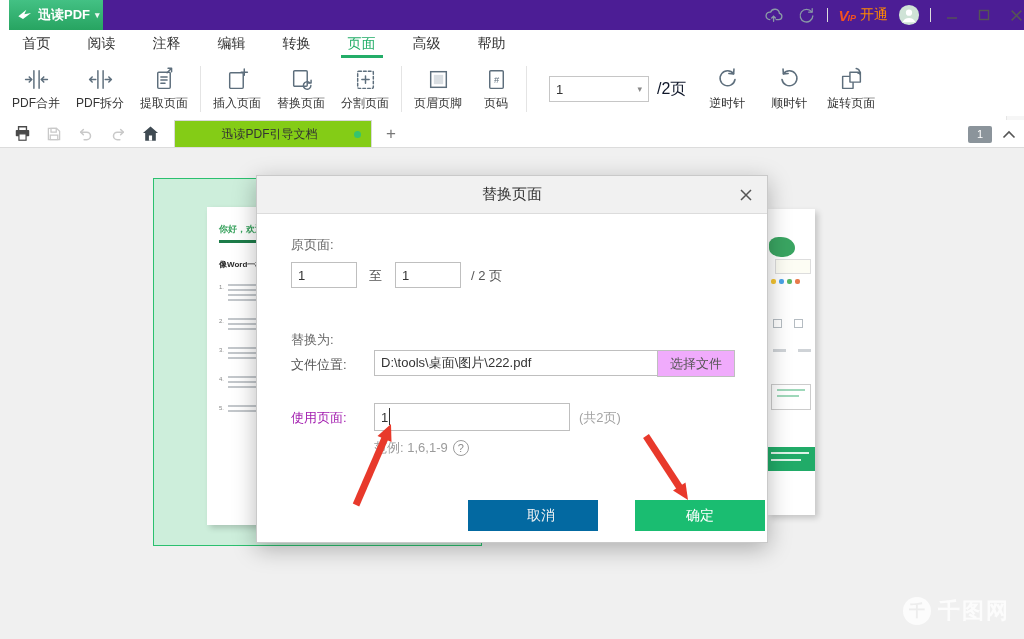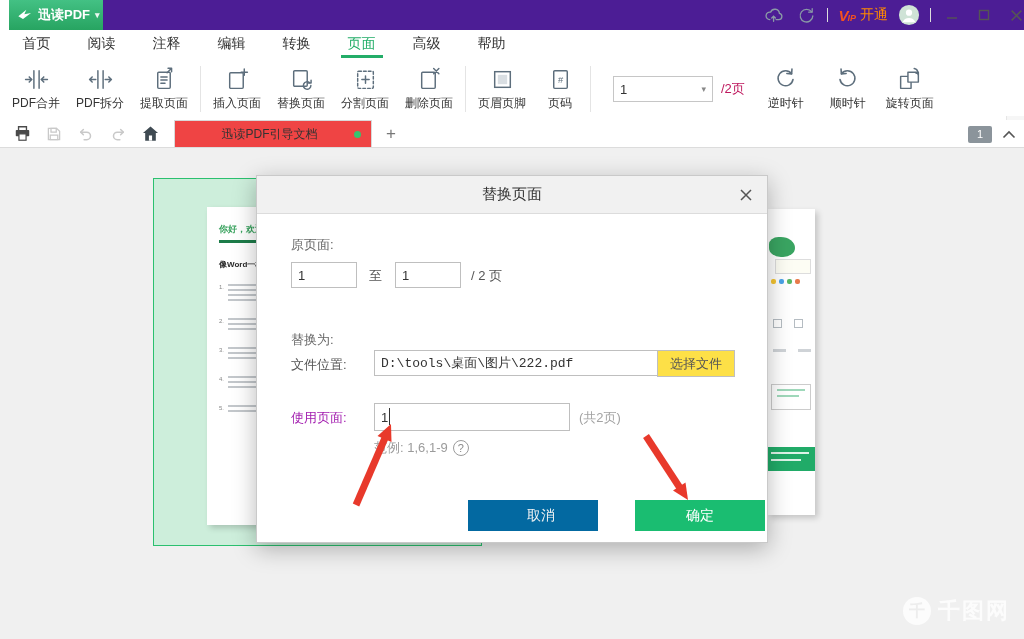--- a/index.html
+++ b/index.html
@@ -37,30 +37,30 @@
   .tool { width:64px; height:54px; display:flex; flex-direction:column; align-items:center; justify-content:center;
     gap:3px; cursor:pointer; }
   .tool .lbl { font-size:12px; color:#333; white-space:nowrap; }
   .tool svg { display:block; }
   .tool-divider { width:1px; height:46px; background:#e4e4e4; margin:0 4px; }
   .page-combo { margin-left:18px; width:100px; height:26px; border:1px solid #c6c6c6; display:flex; align-items:center;
     padding:0 6px; background:#fff; }
   .page-combo input { flex:1; width:60px; border:none; outline:none; font-size:13px; color:#333;
     font-family:"Liberation Sans",sans-serif; }
   .page-combo .caret { font-size:9px; color:#888; }
-  .page-total { margin-left:8px; font-size:13px; color:#be185d; }
+  .page-total { margin-left:8px; font-size:16px; color:#0f172a; }
   .rot-group { display:flex; margin-left:10px; }
   .rot-group .tool { width:62px; }
   .overflow-strip { position:absolute; right:0; top:58px; width:18px; height:62px; background:#f6f6f6;
     border-left:1px solid #e6e6e6; display:flex; align-items:center; justify-content:center; cursor:pointer; }
   
   .quickbar { position:absolute; left:0; top:120px; width:1024px; height:28px; background:#fff;
     border-bottom:1px solid #dcdcdc; display:flex; align-items:center; }
   .qicon { margin-left:12px; width:20px; height:20px; display:flex; align-items:center; justify-content:center; cursor:pointer; }
-  .doc-tab { margin-left:14px; width:198px; height:27px; border:1px solid #d9d9d9; border-bottom:none; background:#ef4444;
+  .doc-tab { margin-left:14px; width:198px; height:27px; border:1px solid #d9d9d9; border-bottom:none; background:#84cc16;
     display:flex; align-items:center; padding:0 10px; cursor:pointer; }
   .doc-tab .title { flex:1; text-align:center; font-size:12px; color:#333; white-space:nowrap; overflow:hidden; }
   .doc-tab .dot { width:7px; height:7px; border-radius:50%; background:#35c46f; }
   .newtab { margin-left:14px; font-size:17px; color:#777; cursor:pointer; }
   .qb-right { position:absolute; right:8px; top:0; height:28px; display:flex; align-items:center; gap:10px; }
   .page-badge { min-width:24px; height:17px; background:#8b949b; border-radius:2px; color:#fff; font-size:11px;
     display:flex; align-items:center; justify-content:center; padding:0 4px; }
   
   .canvas { position:absolute; left:0; top:148px; width:1024px; height:491px; background:#f0f0f0; overflow:hidden; }
   .select-panel { position:absolute; left:153px; top:30px; width:329px; height:368px;
@@ -100,23 +100,23 @@
   .dlg-label { position:absolute; }
   .dlg-input { position:absolute; border:1px solid #bfbfbf; height:26px; font-size:13px; color:#333; padding:0 6px;
     font-family:"Liberation Sans",sans-serif; outline:none; background:#fff; }
   .lbl-source { left:34px; top:22px; }
   .inp-from { left:34px; top:48px; width:66px; }
   .lbl-to { left:112px; top:53px; color:#555; }
   .inp-to { left:138px; top:48px; width:66px; }
   .lbl-total { left:214px; top:53px; color:#555; }
   .lbl-replace { left:34px; top:117px; }
   .lbl-file { left:34px; top:142px; color:#555; }
-  .inp-file { left:117px; top:136px; width:296px;font-family:Liberation Mono, monospace; }
+  .inp-file { left:117px; top:136px; width:296px; }
   .btn-choose { position:absolute; left:400px; top:136px; width:78px; height:27px; border:1px solid #bfbfbf;
-    background:#fde047; font-size:13px; color:#555; cursor:pointer; font-family:"Liberation Sans",sans-serif; }
+    background:#f0abfc; font-size:13px; color:#555; cursor:pointer; font-family:"Liberation Sans",sans-serif; }
   .lbl-use { left:34px; top:195px; color:#a21caf; }
   .inp-use { left:117px; top:189px; width:196px; height:28px; }
   .caret-bar { position:absolute; left:132px; top:194px; width:1px; height:17px; background:#333; }
   .lbl-usetotal { left:322px; top:195px; color:#a3a3a3; }
   .example-row { position:absolute; left:117px; top:225px; display:flex; align-items:center; gap:5px; color:#9b9b9b; }
   .qmark { width:16px; height:16px; border:1px solid #9b9b9b; border-radius:50%; font-size:11px; color:#8a8a8a;
     display:flex; align-items:center; justify-content:center; cursor:pointer; }
   .btn-cancel { position:absolute; left:211px; top:286px; width:130px; height:31px; background:#0369a1; border:none;
     color:#f3f3f3; font-size:14px; cursor:pointer; font-family:Liberation Serif, serif;padding-left:16px; }
   .btn-ok { position:absolute; left:378px; top:286px; width:130px; height:31px; background:#1abd71; border:none;
@@ -237,27 +237,20 @@
           <path d="M21.2 12.8v2.6h-2.6"></path>
       </svg>
       <span class="lbl">替换页面</span>
     </div>
     <div class="tool">
       <svg width="25" height="25" viewBox="0 0 24 24" fill="none" stroke="#5d6e7c" stroke-width="1.4" stroke-linecap="round" stroke-linejoin="round">
         <rect x="4.5" y="4" width="15" height="16.5" rx="1" stroke-dasharray="2.6 2"></rect>
           <path d="M12 8.5v7M8.5 12h7"></path>
       </svg>
       <span class="lbl">分割页面</span>
-    </div>
-    <div class="tool">
-      <svg width="25" height="25" viewBox="0 0 24 24" fill="none" stroke="#5d6e7c" stroke-width="1.4" stroke-linecap="round" stroke-linejoin="round">
-        <rect x="4.5" y="5" width="13" height="15.5" rx="1"></rect>
-          <path d="M16 1.5l5 5M21 1.5l-5 5"></path>
-      </svg>
-      <span class="lbl">删除页面</span>
     </div>
     <div class="tool-divider"></div>
     <div class="tool">
       <svg width="25" height="25" viewBox="0 0 24 24" fill="none" stroke="#5d6e7c" stroke-width="1.4">
         <rect x="4.5" y="4.5" width="15" height="15"></rect>
           <rect x="7.5" y="7.5" width="9" height="9" fill="#d9dee2" stroke="none"></rect>
       </svg>
       <span class="lbl">页眉页脚</span>
     </div>
     <div class="tool" style="width:52px">

